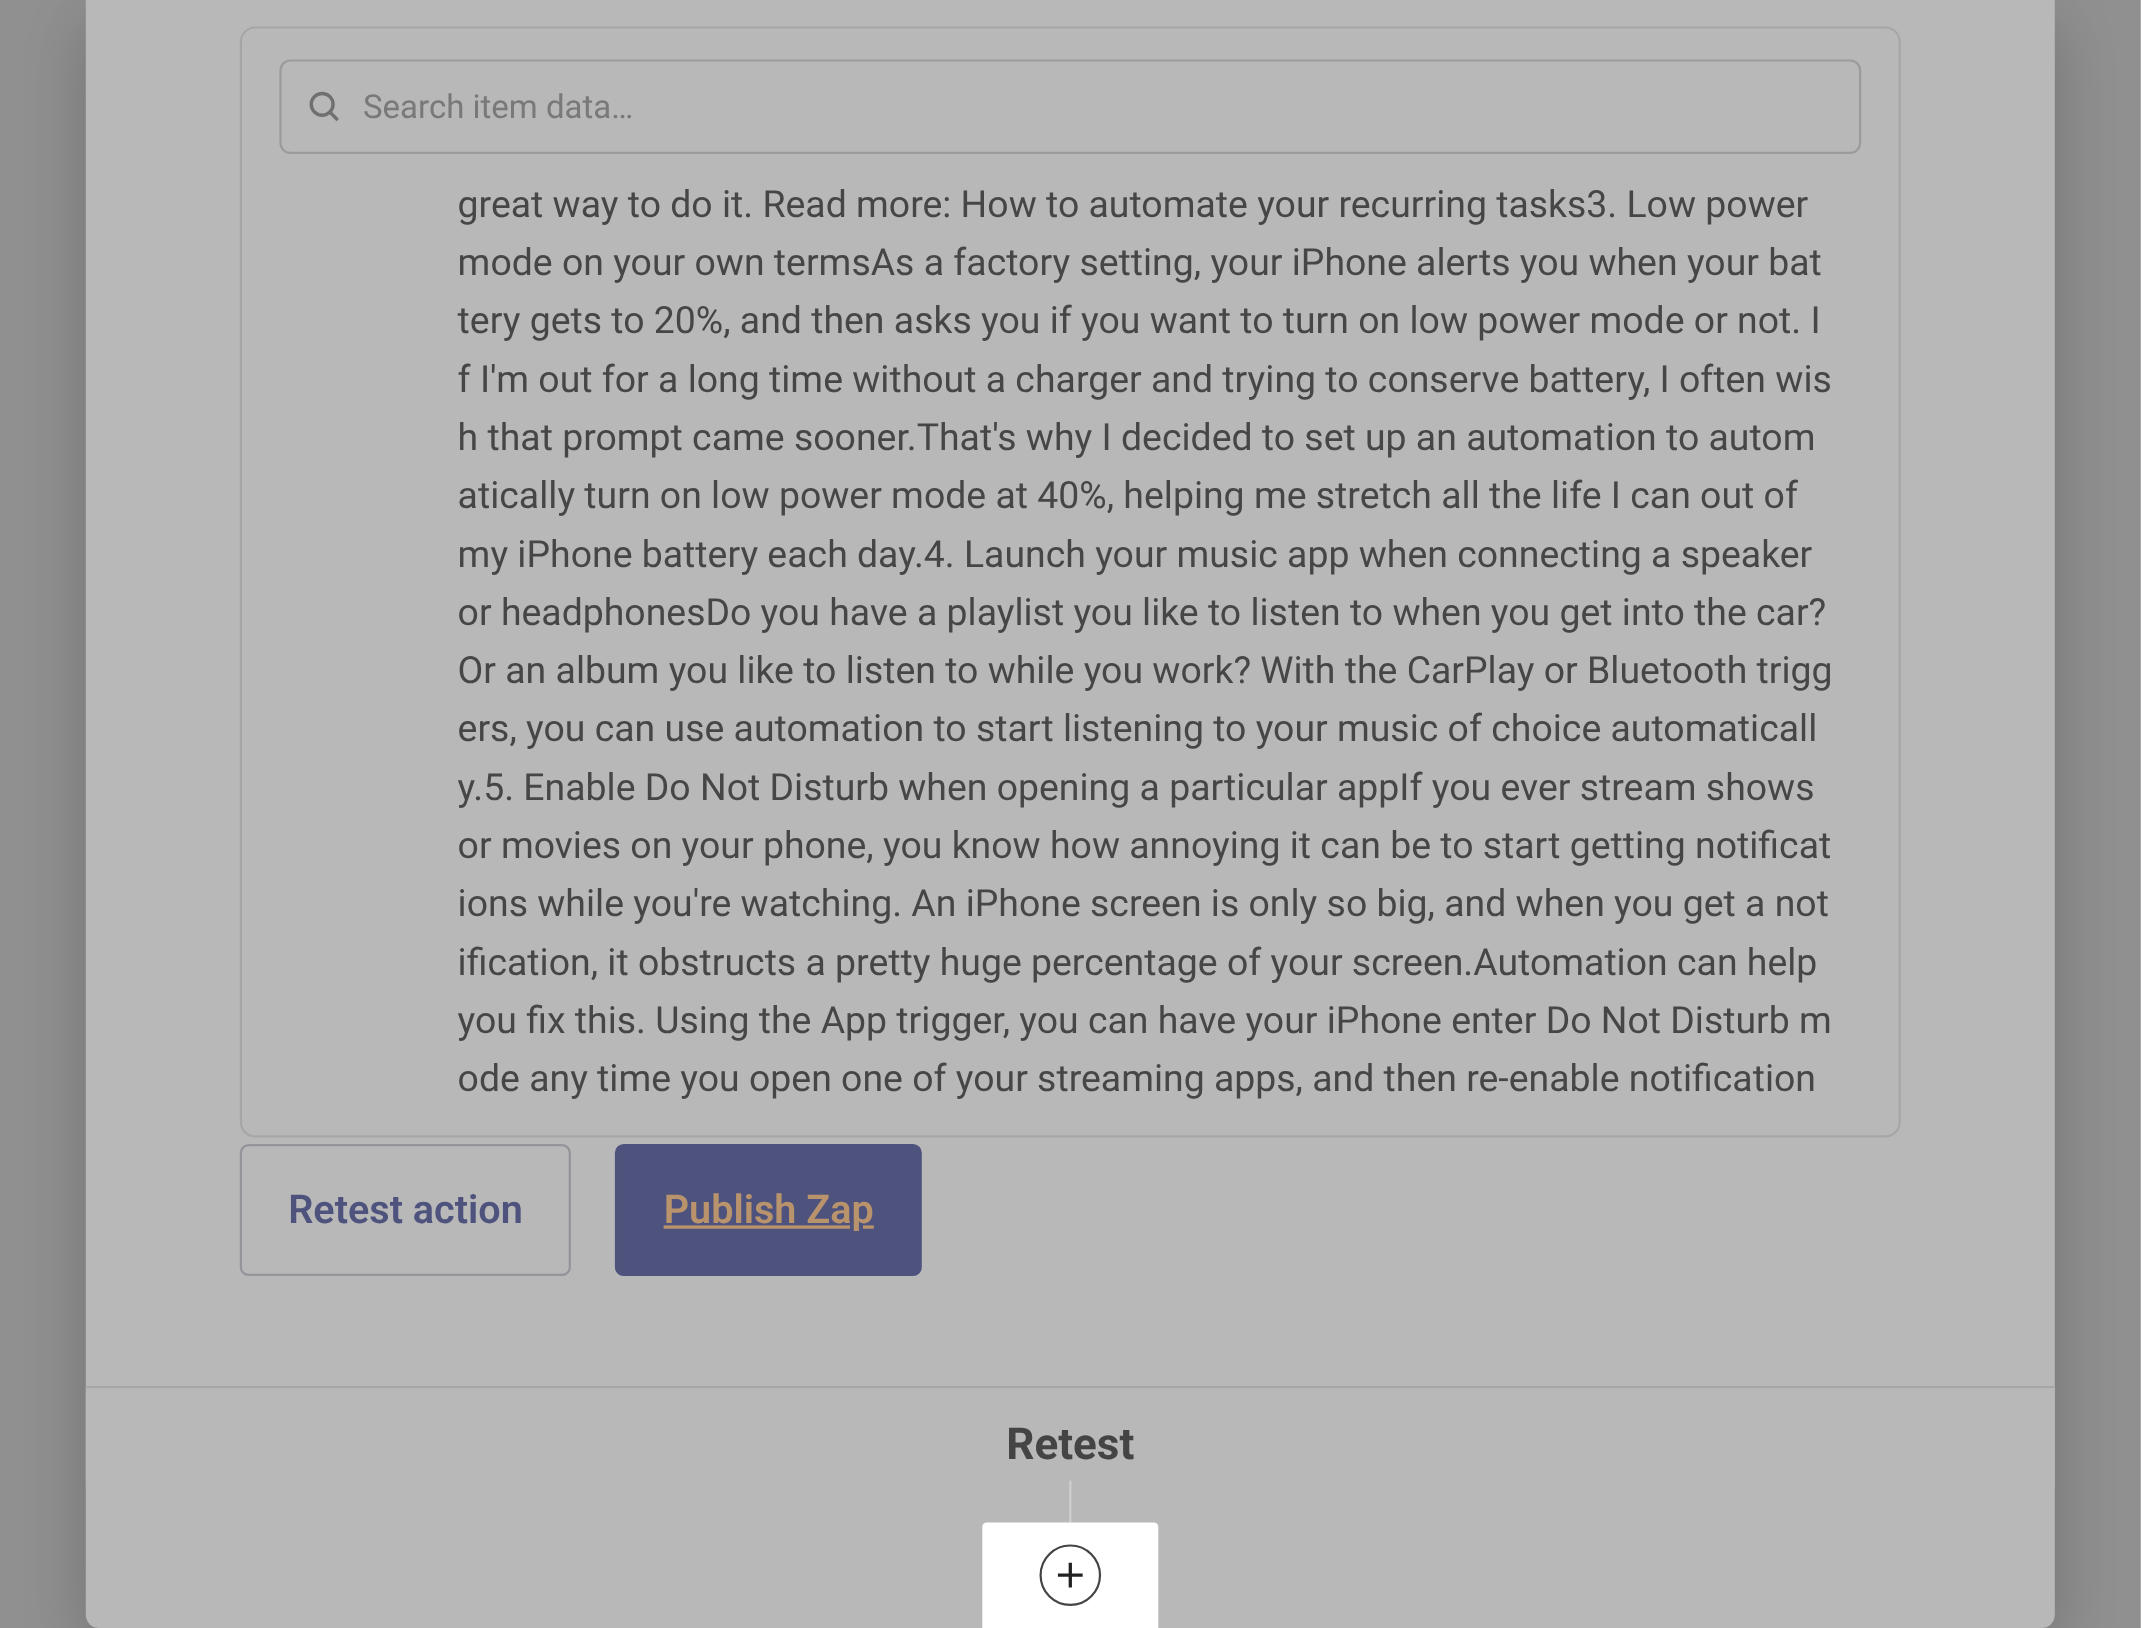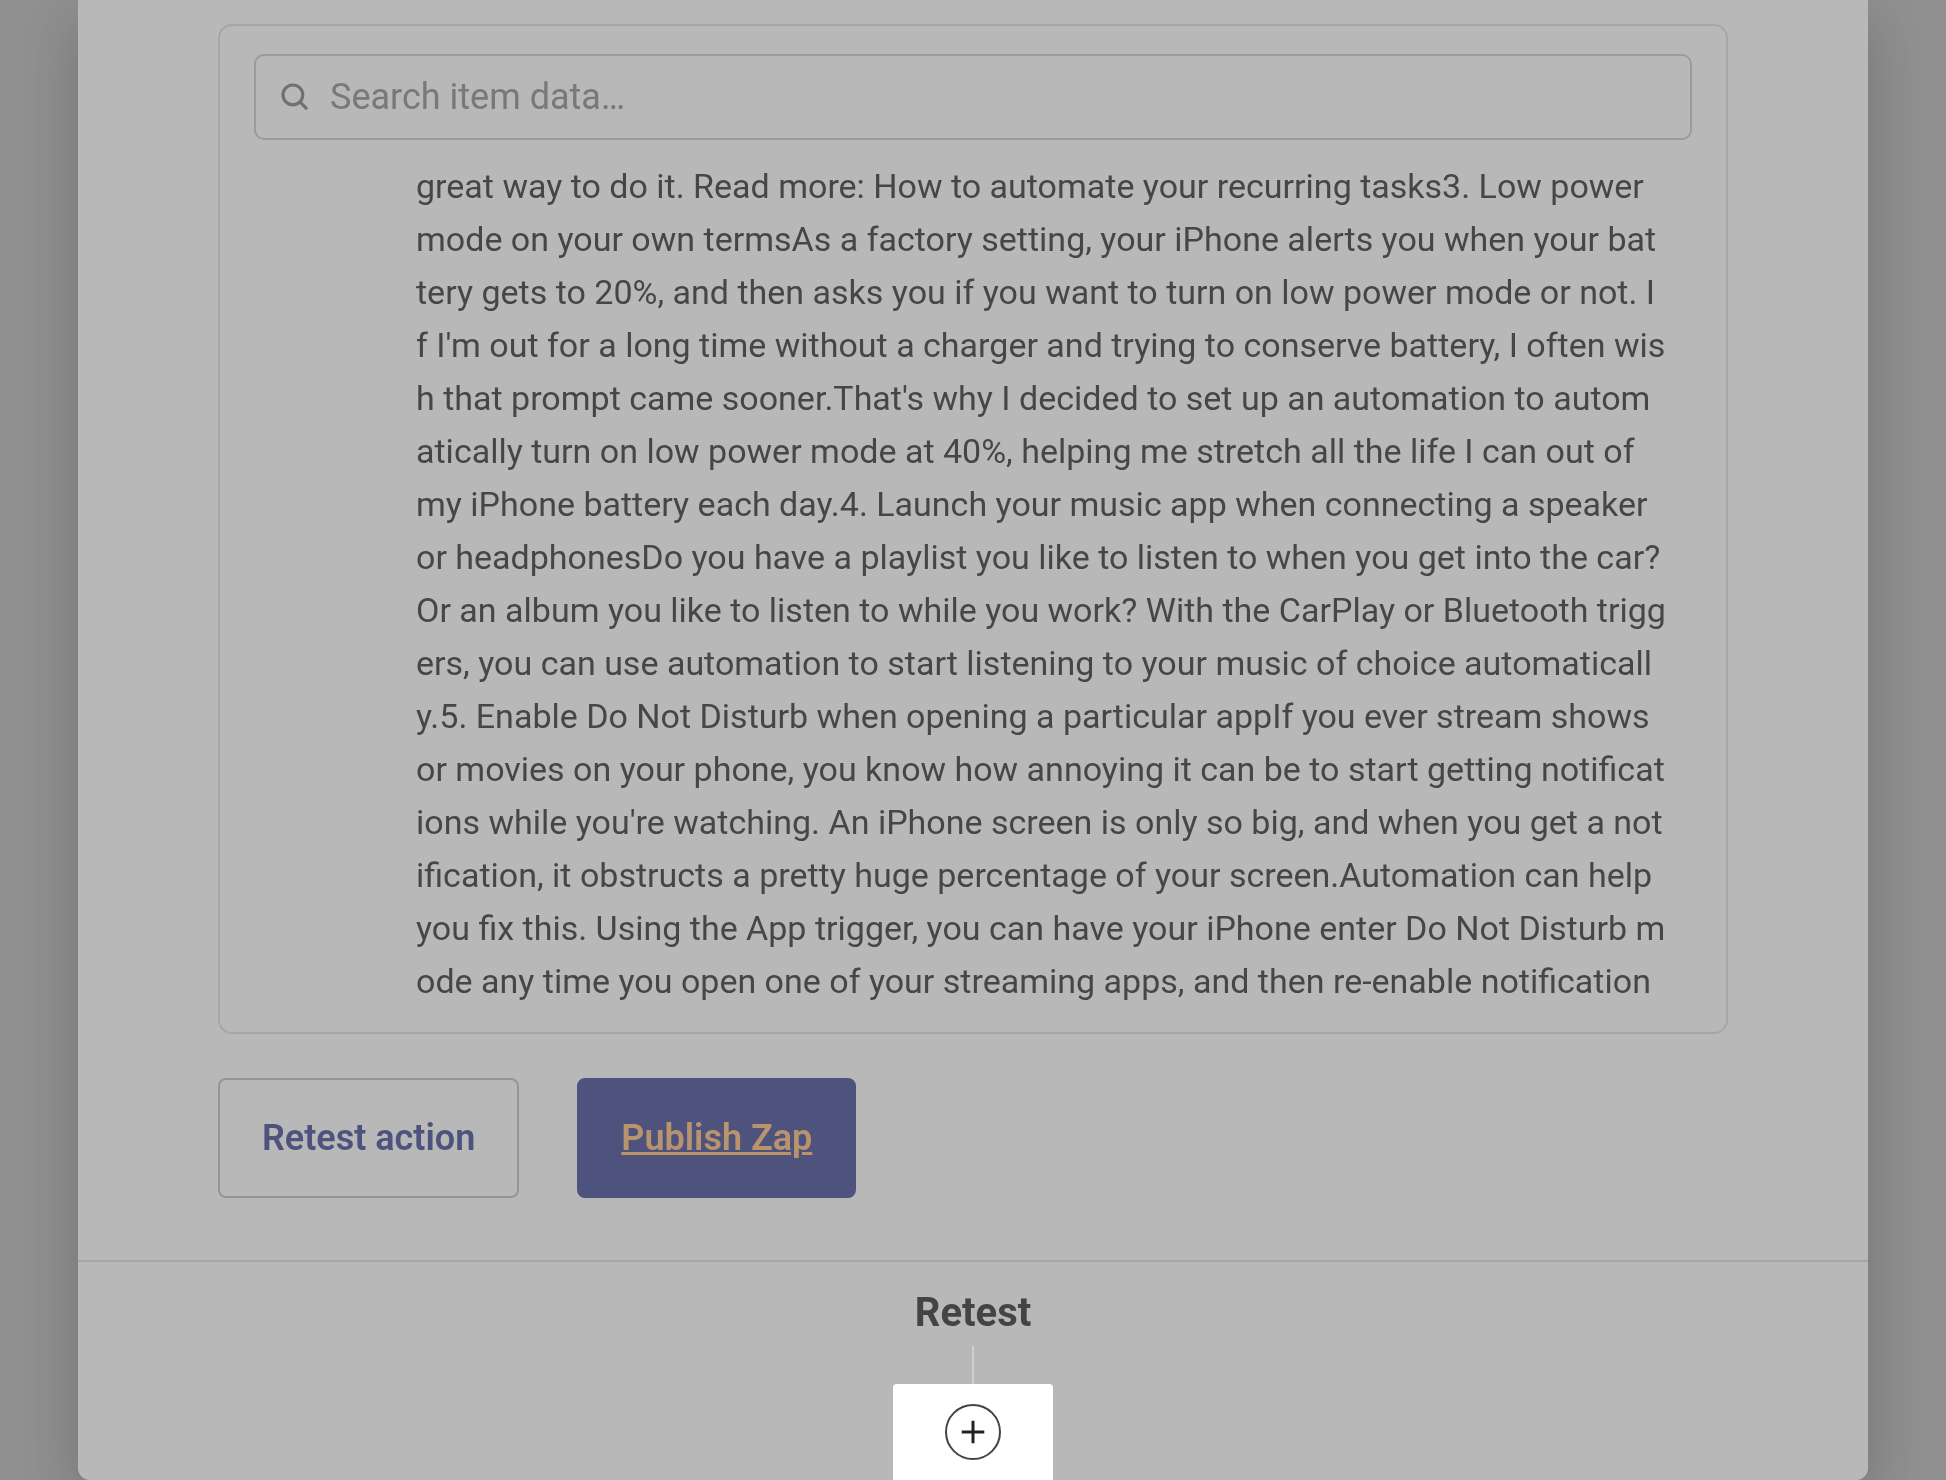--- a/index.html
+++ b/index.html
@@ -68,21 +68,21 @@
     
     .search-icon-svg {
       width: 34px;
       height: 34px;
     }
     
     .search-input {
       flex: 1;
       border: none;
       outline: none;
-      font-size: 36px;
+      font-size: 30px;
       color: #333;
       background: transparent;
       font-family: inherit;
     }
     
     .search-input::placeholder {
       color: #8a8a8a;
     }
     
     .body-text {
@@ -91,23 +91,23 @@
       line-height: 1.56;
       color: #2e2e2e;
       word-break: break-all;
       overflow: hidden;
       height: 840px;
     }
     
     .button-row {
       position: absolute;
       left: 140px;
-      top: 1078px;
-      display: flex;
-      gap: 58px;
+      top: 1040px;
+      display: flex;
+      gap: 40px;
     }
     
     .btn {
       height: 120px;
       padding: 0 42px;
       font-size: 36px;
       font-weight: 600;
       border-radius: 8px;
       cursor: pointer;
       font-family: inherit;

